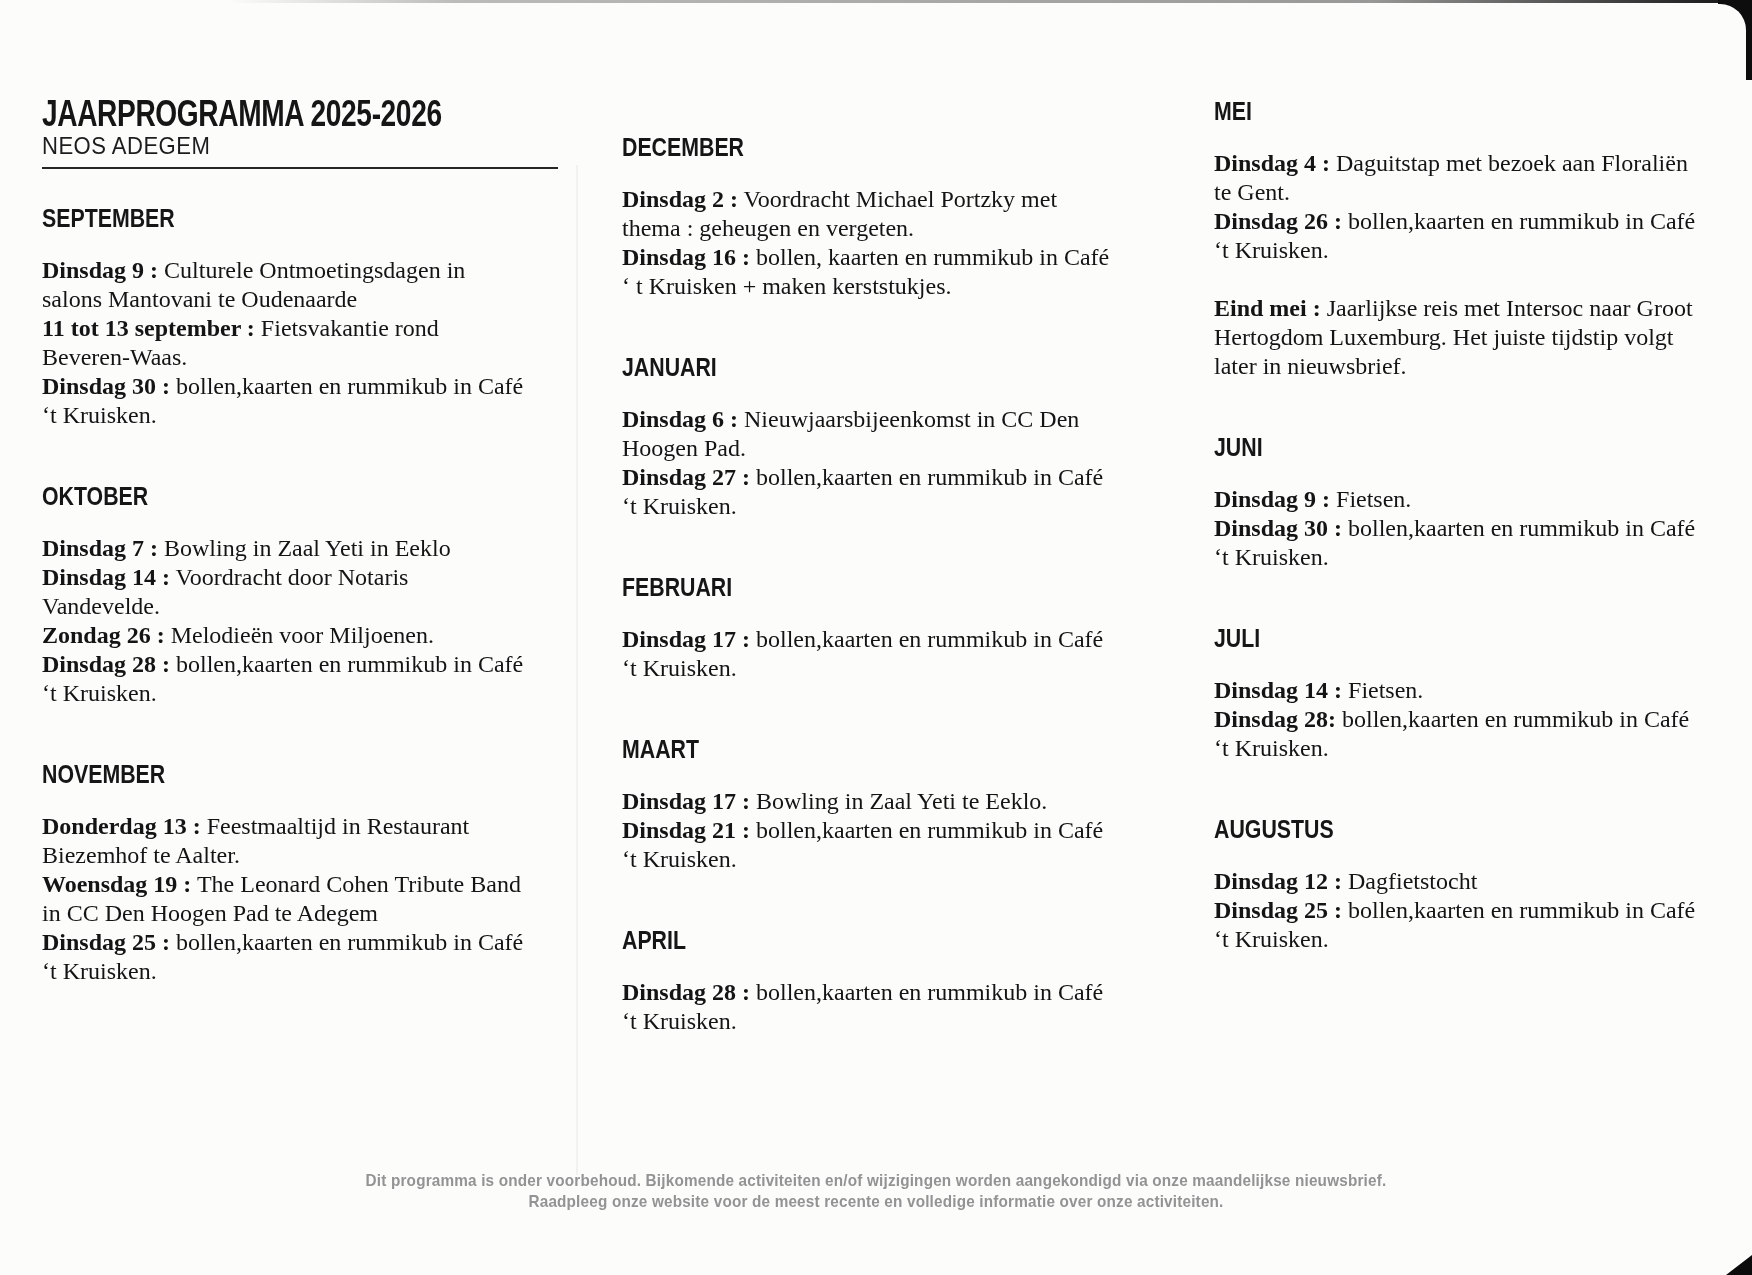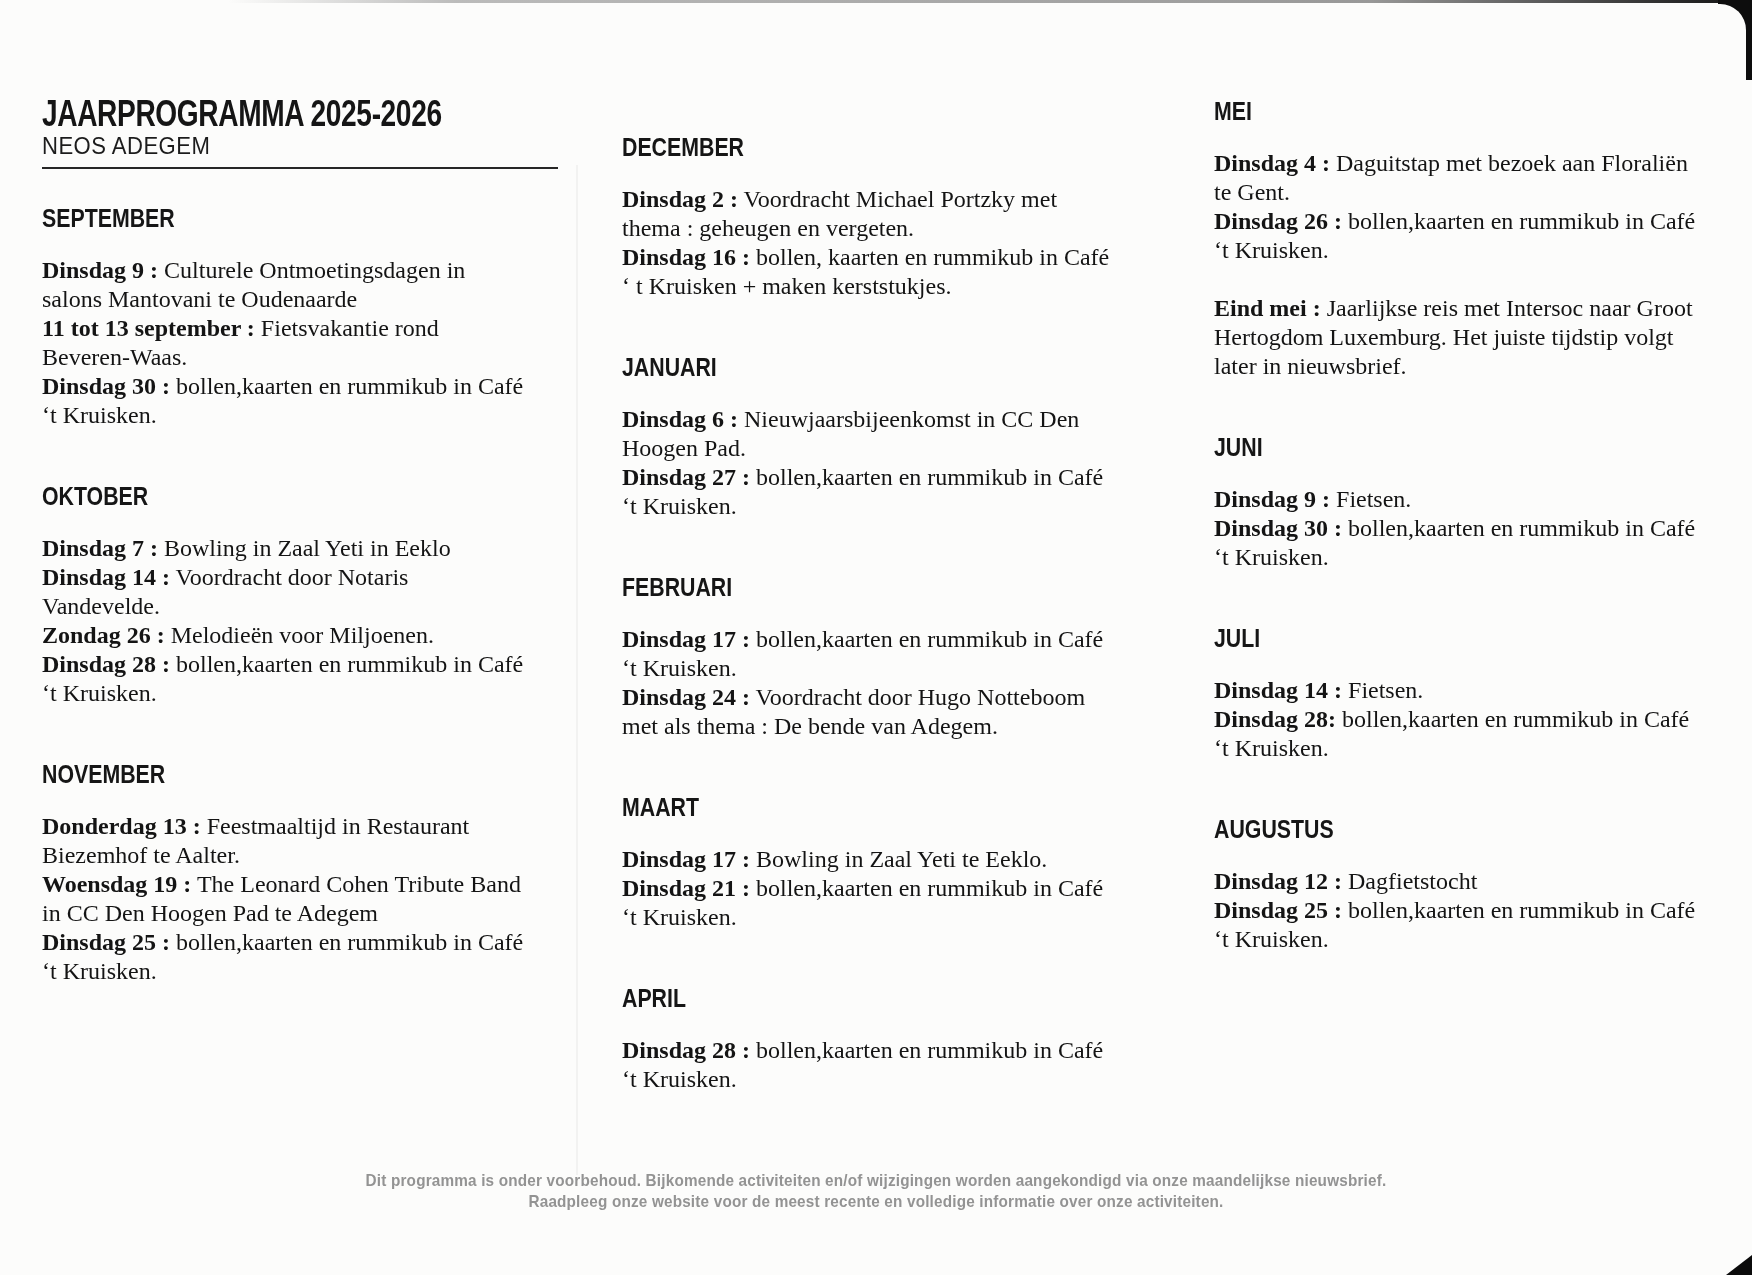--- a/index.html
+++ b/index.html
@@ -131,22 +131,20 @@
           <h2 class="month">JANUARI</h2>
           <p class="event"><span class="d">Dinsdag 6 :</span><span class="t"> Nieuwjaarsbijeenkomst in CC Den
 Hoogen Pad.</span></p>
           <p class="event"><span class="d">Dinsdag 27 :</span><span class="t"> bollen,kaarten en rummikub in Café
 ‘t Kruisken.</span></p>
         </section>
         <section class="section">
           <h2 class="month">FEBRUARI</h2>
           <p class="event"><span class="d">Dinsdag 17 :</span><span class="t">  bollen,kaarten en rummikub in Café
 ‘t Kruisken.</span></p>
-          <p class="event"><span class="d">Dinsdag 24 :</span><span class="t"> Voordracht door Hugo Notteboom
-met als thema : De bende van Adegem.</span></p>
         </section>
         <section class="section">
           <h2 class="month">MAART</h2>
           <p class="event"><span class="d">Dinsdag 17 :</span><span class="t"> Bowling in Zaal Yeti te Eeklo.</span></p>
           <p class="event"><span class="d">Dinsdag 21 :</span><span class="t"> bollen,kaarten en rummikub in Café
 ‘t Kruisken.</span></p>
         </section>
         <section class="section">
           <h2 class="month">APRIL</h2>
           <p class="event"><span class="d">Dinsdag 28 :</span><span class="t">  bollen,kaarten en rummikub in Café

